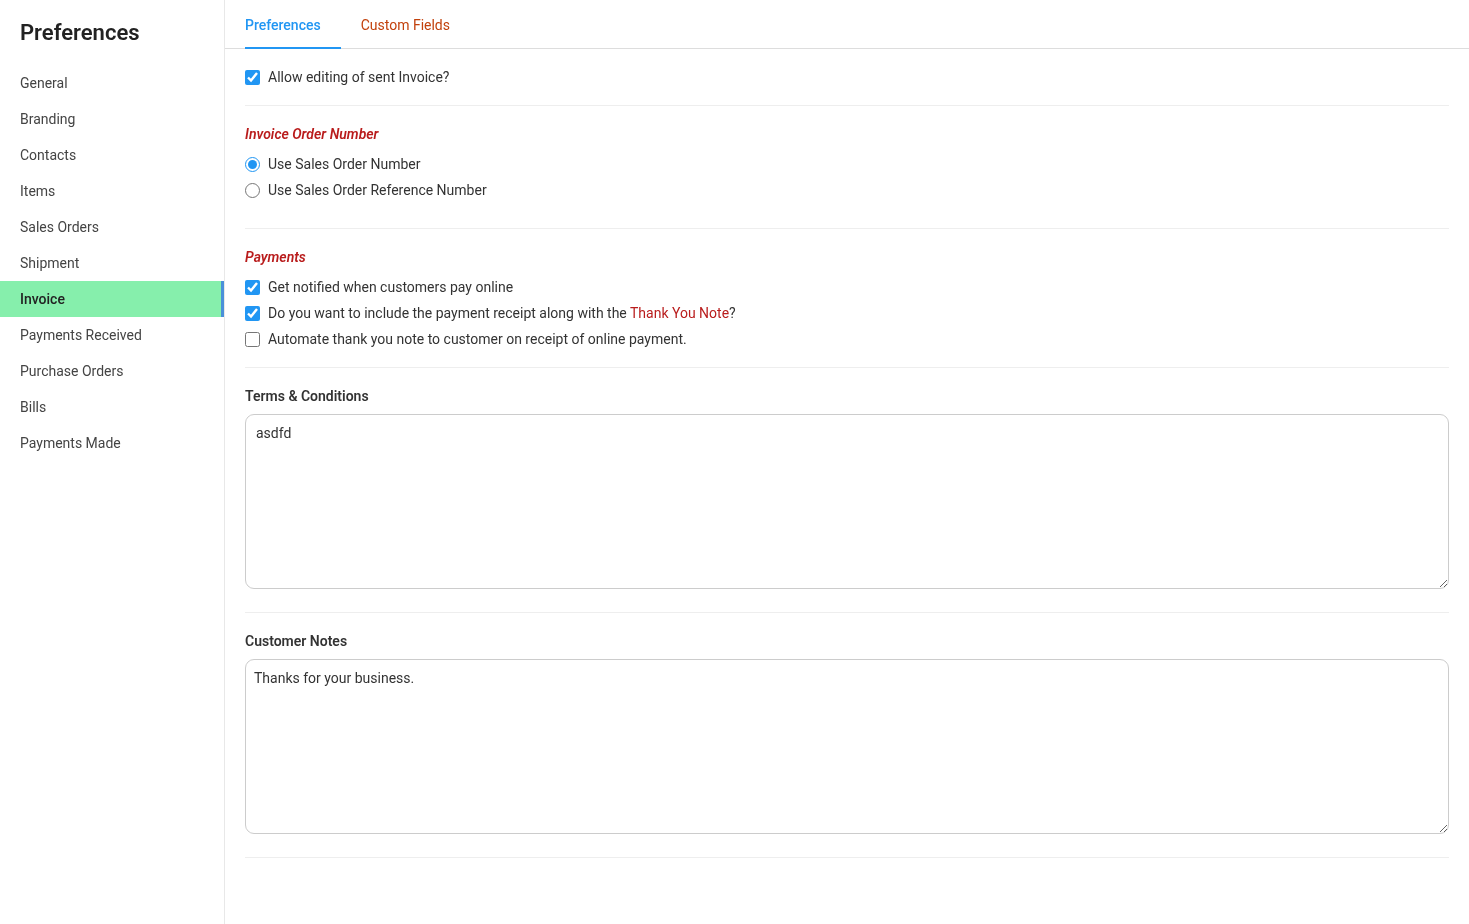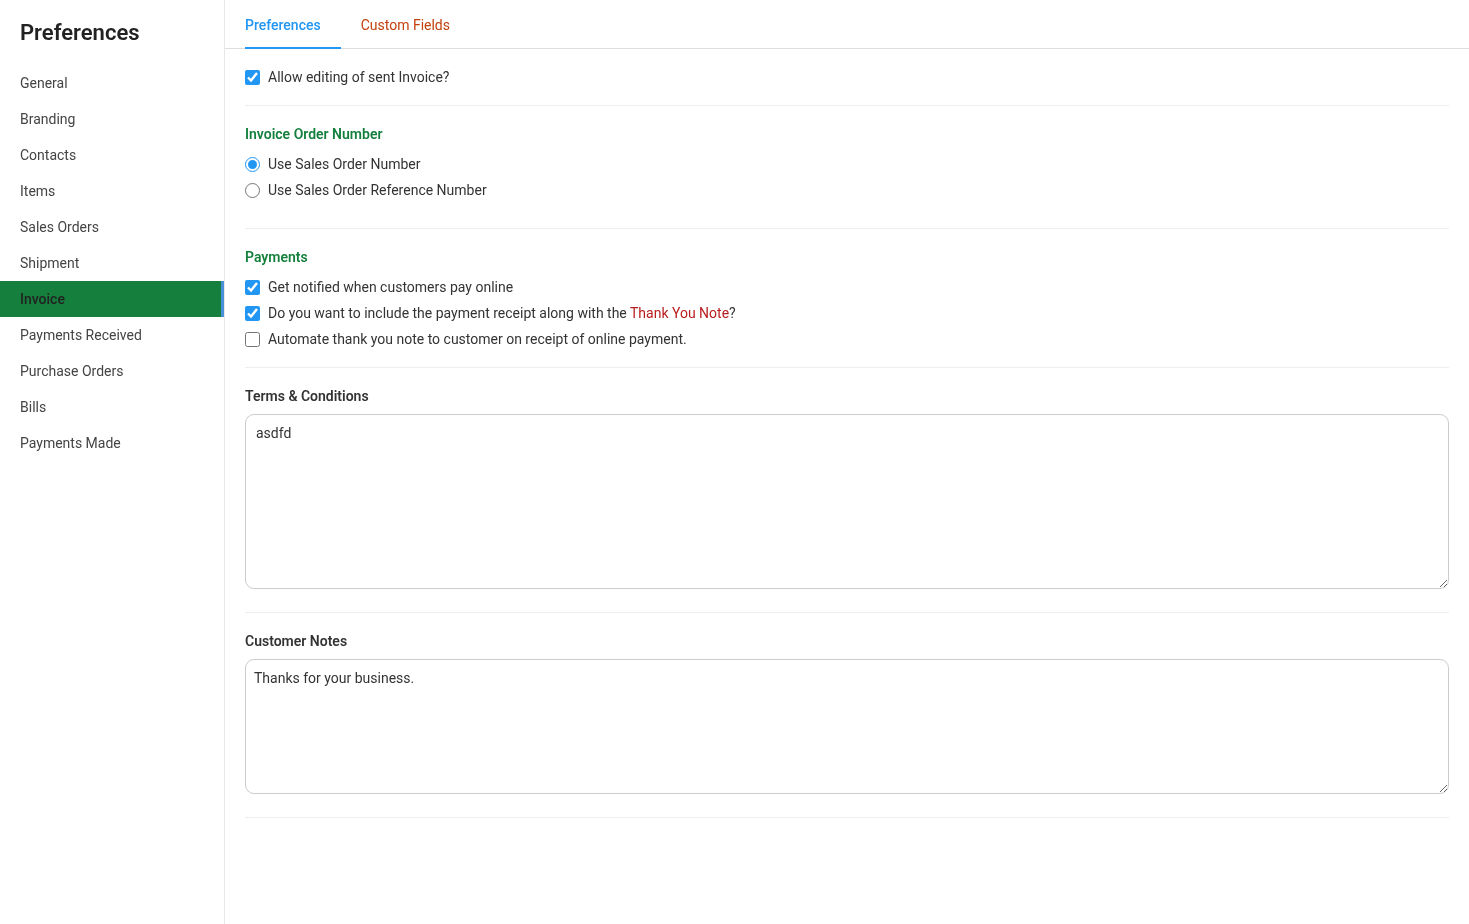--- a/index.html
+++ b/index.html
@@ -20,21 +20,21 @@
       color: #222;
     }
     .sidebar-nav-item {
       display: block;
       padding: 10px 20px;
       color: #444;
       cursor: pointer;
       font-size: 14px;
     }
     .sidebar-nav-item.active {
-      background: #15803d;
+      background: #86efac;
       font-weight: 500;
       color: #222;
       border-right: 3px solid #4a90d9;
     }
 
     
     #main {
       flex: 1;
       overflow-y: auto;
       padding: 0;
@@ -69,22 +69,23 @@
     }
 
     
     .section {
       padding: 20px 0;
       border-bottom: 1px solid #eee;
     }
     .section-title {
       font-size: 14px;
       font-weight: 600;
-      color: #15803d;
+      color: #b91c1c;
       margin-bottom: 14px;
+      font-style: italic;
     }
 
     
     .checkbox-row {
       display: flex;
       align-items: flex-end;
       gap: 8px;
       margin-bottom: 10px;
       font-size: 14px;
       color: #333;
@@ -209,17 +210,17 @@
       </label>
     </div>
 
     <div class="field-section">
       <div class="field-label">Terms &amp; Conditions</div>
       <textarea class="content-textarea" id="terms-textarea" style="height: 175px;">asdfd</textarea>
     </div>
 
     <div class="field-section">
       <div class="field-label">Customer Notes</div>
-      <textarea class="content-textarea" id="notes-textarea" style="height: 135px; padding-left: 8px;">Thanks for your business.</textarea>
+      <textarea class="content-textarea" id="notes-textarea" style="height: 175px; padding-left: 8px;">Thanks for your business.</textarea>
     </div>
 
   </div>
 </div>
 
 </body></html>

